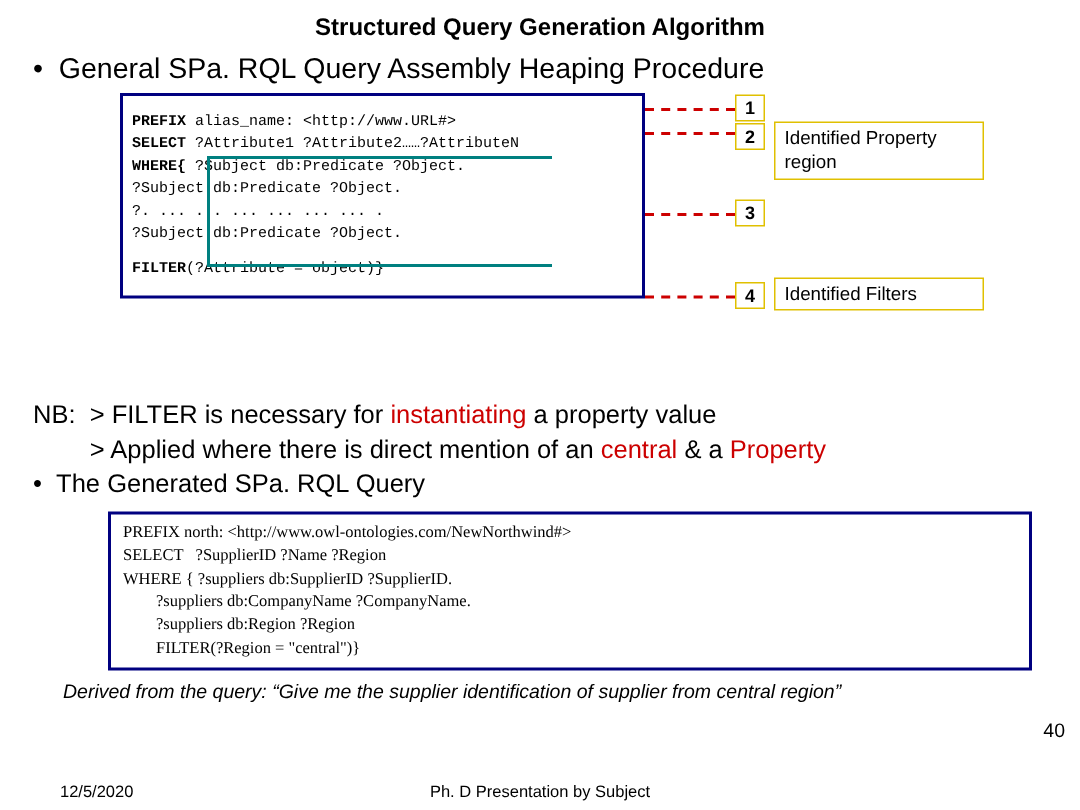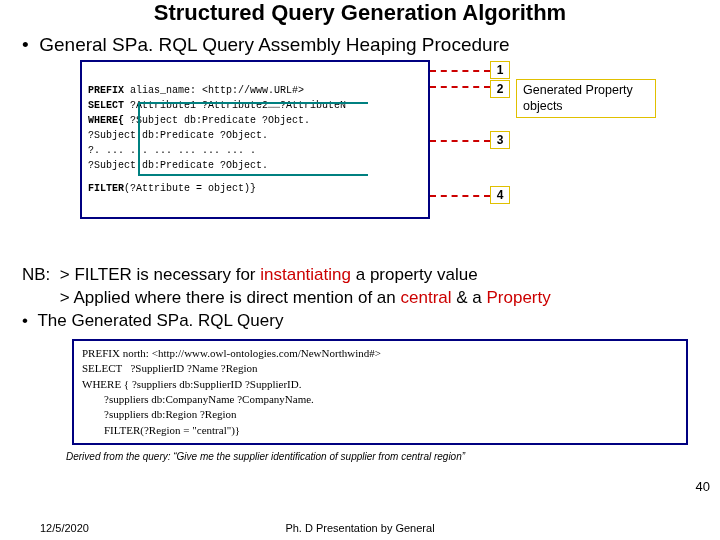--- a/index.html
+++ b/index.html
@@ -6,40 +6,41 @@
   body {
     width: 720px;
     height: 540px;
     background: #fff;
     font-family: Arial, sans-serif;
     position: relative;
     overflow: hidden;
   }
   .title {
     text-align: center;
-    font-size: 22px;
+    font-size: 16px;
     font-weight: bold;
+    padding-top: 10px;
   }
   .bullet1 {
     font-size: 19px;
     padding: 8px 0 4px 22px;
   }
   .code-area {
     position: relative;
     margin-left: 80px;
     width: 600px;
     height: 198px;
   }
   .code-box1 {
     position: absolute;
     left: 0;
     top: 0;
     width: 350px;
     border: 2px solid #000080;
-    padding: 21px 6px;
+    padding: 10px 6px;
     font-family: "Courier New", monospace;
     font-size: 10px;
     line-height: 1.5;
     background: #fff;
   }
   .code-box1 b { font-weight: bold; }
   .conn {
     position: absolute;
     border-top: 2px dashed #cc0000;
   }
@@ -82,22 +83,22 @@
     border: 2px solid #000080;
     padding: 5px 8px;
     font-family: Liberation Serif, serif;
     font-size: 11px;
     line-height: 1.4;
     background: #fff;
     white-space: pre;
   }
   .derived {
     font-style: italic;
-    font-size: 10px;
-    padding: 6px 42px 0 66px;
+    font-size: 13px;
+    padding: 6px 42px 0 42px;
   }
   .pgnum {
     position: absolute;
     right: 10px;
     bottom: 46px;
     font-size: 13px;
   }
   .footer-date {
     position: absolute;
     left: 40px;
@@ -142,33 +143,34 @@
   <div class="conn" style="left:350px; top:10px; width:60px;"></div>
   <div class="conn" style="left:350px; top:26px; width:60px;"></div>
   <div class="conn" style="left:350px; top:80px; width:60px;"></div>
   <div class="conn" style="left:350px; top:135px; width:60px;"></div>
 
   <div class="num-box" style="left:410px; top:1px;">1</div>
   <div class="num-box" style="left:410px; top:20px;">2</div>
   <div class="num-box" style="left:410px; top:71px;">3</div>
   <div class="num-box" style="left:410px; top:126px;">4</div>
 
-  <div class="label-box" style="left:436px; top:19px; width:140px;">Generated Property objects</div>
+  <div class="label-box" style="left:436px; top:19px; width:140px;">Identified Property region</div>
+  <div class="label-box" style="left:436px; top:123px; width:140px;">Identified Filters</div>
 </div>
 
 <div class="nb-block">
   <span>NB:</span>&nbsp;&nbsp;<span>&gt; FILTER is necessary  for </span><span class="red">instantiating</span><span> a property value</span><br>
   &nbsp;&nbsp;&nbsp;&nbsp;&nbsp;&nbsp;&nbsp;&nbsp;<span>&gt; Applied where there is </span><span>direct mention</span><span> of an </span><span class="red">central</span><span> &amp; a </span><span class="red">Property</span><br>
   •&nbsp;&nbsp;<span>The Generated SPa. RQL Query</span>
 </div>
 
 <div class="code-box2">PREFIX north: &lt;http://www.owl-ontologies.com/NewNorthwind#&gt;
 SELECT   ?SupplierID ?Name ?Region
 WHERE { ?suppliers db:SupplierID ?SupplierID.
         ?suppliers db:CompanyName ?CompanyName.
         ?suppliers db:Region ?Region
         FILTER(?Region = "central")}</div>
 
 <div class="derived">Derived from the query: “Give me the supplier identification of supplier from central region”</div>
 
 <div class="pgnum">40</div>
 <div class="footer-date">12/5/2020</div>
-<div class="footer-mid">Ph. D Presentation by General</div>
+<div class="footer-mid">Ph. D Presentation by Subject</div>
 
 </body></html>

